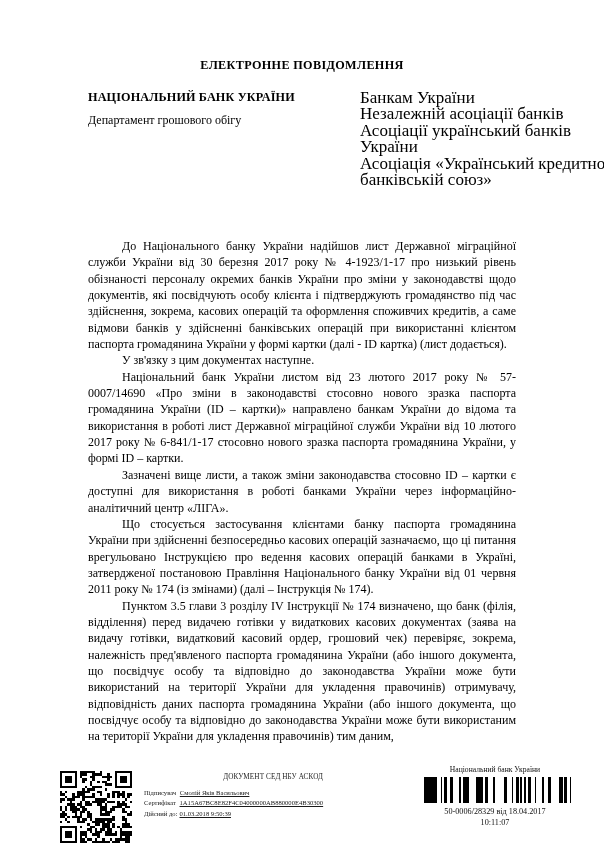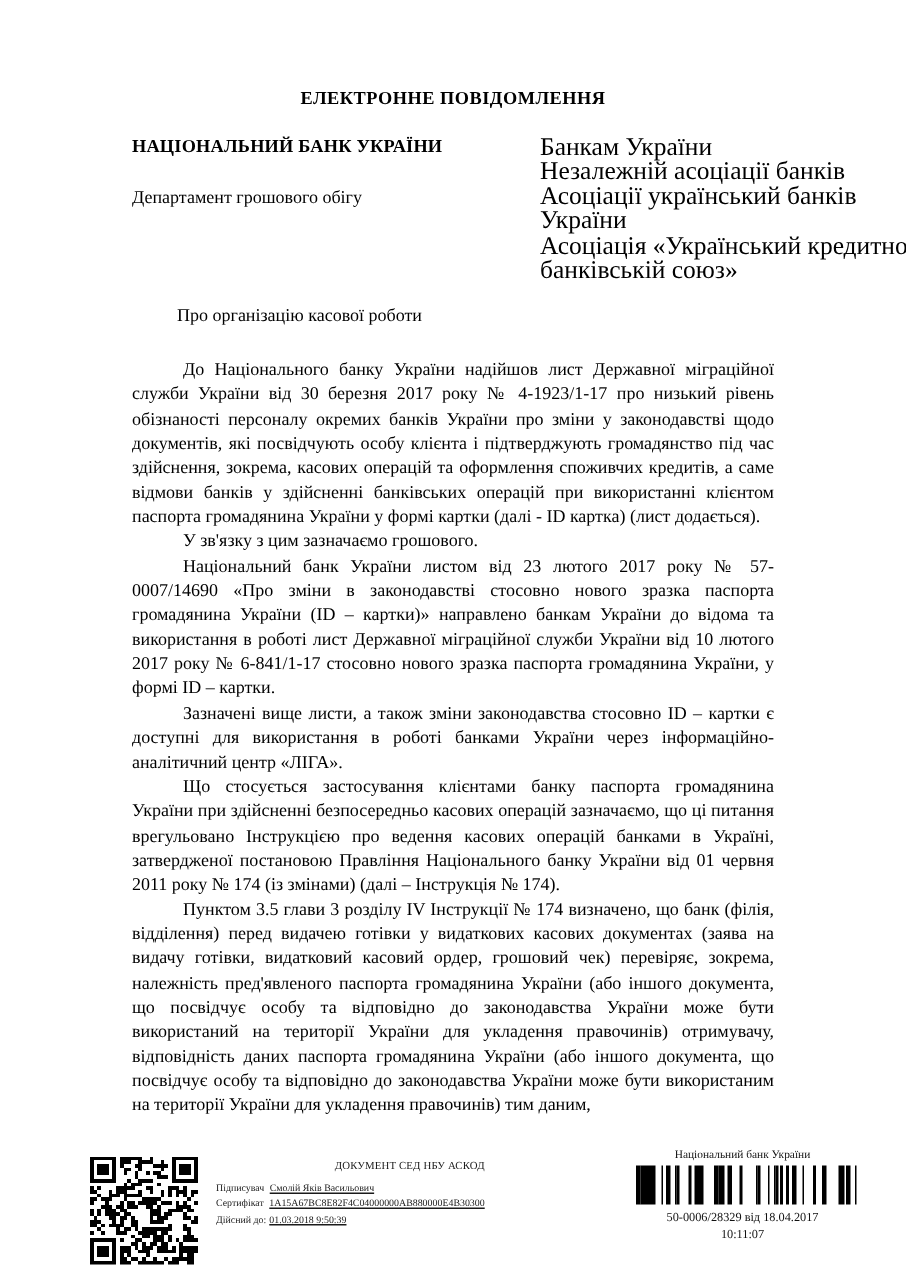--- a/index.html
+++ b/index.html
@@ -56,21 +56,21 @@
   .org-name {
     font-weight: bold;
     font-size: 12.2px;
     letter-spacing: 0.15px;
     line-height: 15px;
     white-space: nowrap;
   }
   .org-dept {
     font-size: 12px;
     line-height: 16px;
-    margin-top: 18px;
+    margin-top: 7px;
   }
   .header-right {
     flex: 1 1 auto;
     font-size: 17px;
     line-height: 16.4px;
   }
   .addressee-line { display: block; white-space: nowrap; }
 
   
   .subject {
@@ -184,25 +184,24 @@
     <div class="header-right">
       <span class="addressee-line">Банкам України</span>
       <span class="addressee-line">Незалежній асоціації банків</span>
       <span class="addressee-line">Асоціації український банків</span>
       <span class="addressee-line">України</span>
       <span class="addressee-line">Асоціація «Український кредитно-</span>
       <span class="addressee-line">банківській союз»</span>
     </div>
   </div>
 
-  <div class="subject">Про організацію касової роботи</div>
 
   <div class="body-text">
     <p>До Національного банку України надійшов лист Державної міграційної служби України від 30 березня 2017 року № 4-1923/1-17 про низький рівень обізнаності персоналу окремих банків України про зміни у законодавстві щодо документів, які посвідчують особу клієнта і підтверджують громадянство під час здійснення, зокрема, касових операцій та оформлення споживчих кредитів, а саме відмови банків у здійсненні банківських операцій при використанні клієнтом паспорта громадянина України у формі картки (далі - ID картка) (лист додається).</p>
-    <p class="last-line-left">У зв'язку з цим зазначаємо грошового.</p>
+    <p class="last-line-left">У зв'язку з цим документах наступне.</p>
     <p>Національний банк України листом від 23 лютого 2017 року № 57-0007/14690 «Про зміни в законодавстві стосовно нового зразка паспорта громадянина України (ID – картки)» направлено банкам України до відома та використання в роботі лист Державної міграційної служби України від 10 лютого 2017 року № 6-841/1-17 стосовно нового зразка паспорта громадянина України, у формі ID – картки.</p>
     <p>Зазначені вище листи, а також зміни законодавства стосовно ID – картки є доступні для використання в роботі банками України через інформаційно-аналітичний центр «ЛІГА».</p>
     <p>Що стосується застосування клієнтами банку паспорта громадянина України при здійсненні безпосередньо касових операцій зазначаємо, що ці питання врегульовано Інструкцією про ведення касових операцій банками в Україні, затвердженої постановою Правління Національного банку України від 01 червня 2011 року № 174 (із змінами) (далі – Інструкція № 174).</p>
     <p>Пунктом 3.5 глави 3 розділу IV Інструкції № 174 визначено, що банк (філія, відділення) перед видачею готівки у видаткових касових документах (заява на видачу готівки, видатковий касовий ордер, грошовий чек) перевіряє, зокрема, належність пред'явленого паспорта громадянина України (або іншого документа, що посвідчує особу та відповідно до законодавства України може бути використаний на території України для укладення правочинів) отримувачу, відповідність даних паспорта громадянина України (або іншого документа, що посвідчує особу та відповідно до законодавства України може бути використаним на території України для укладення правочинів) тим даним,</p>
   </div>
 
   <div class="sig-block">
     <div class="qr">
       <svg id="qr-svg" width="72" height="72" viewBox="0 0 29 29" shape-rendering="crispEdges" aria-hidden="true">
           <rect width="29" height="29" fill="#fff"></rect>

